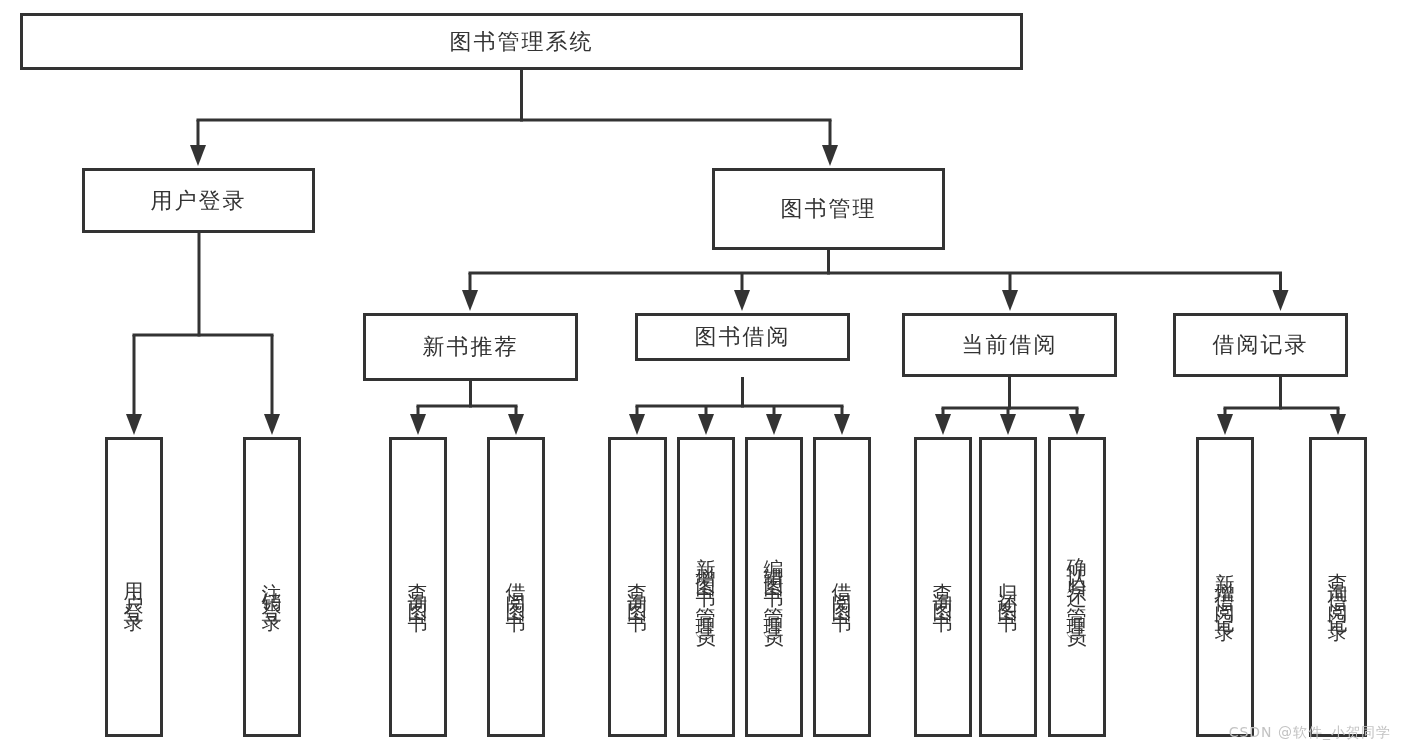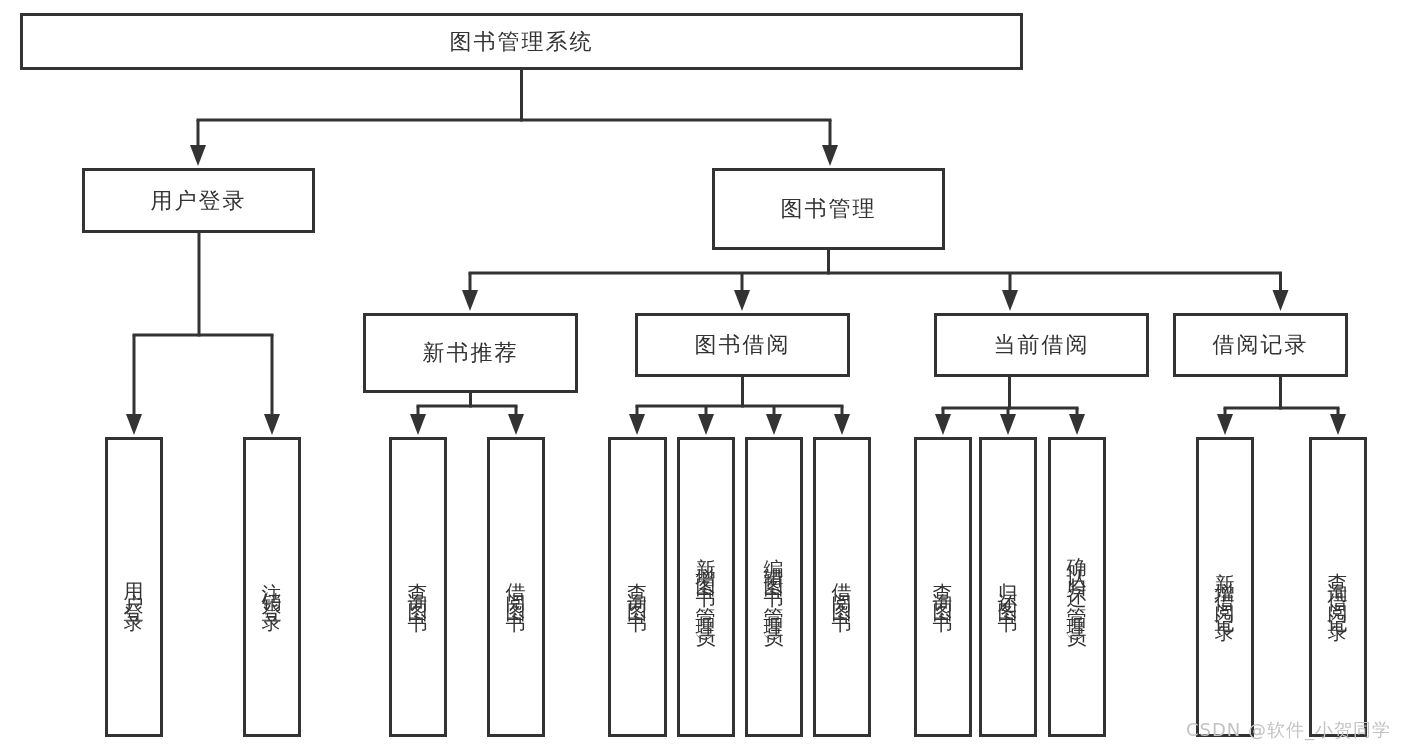--- a/index.html
+++ b/index.html
@@ -5,21 +5,21 @@
   * { margin:0; padding:0; box-sizing:border-box; }
   html,body { width:1405px; height:747px; background:#ffffff;
     font-family:"DejaVu Sans","Liberation Sans",sans-serif; }
   .diagram { position:relative; width:1405px; height:747px; overflow:hidden; }
   .connectors { position:absolute; left:0; top:0; }
   .box { position:absolute; background:#fff; border:3px solid #333;
     display:flex; align-items:center; justify-content:center; color:#333; }
   .hbox { font-size:22px; letter-spacing:2px; }
   .vbox span { writing-mode:vertical-rl; text-orientation:mixed;
     font-size:20px; letter-spacing:10px; line-height:1; }
-  .watermark { position:absolute; right:14px; bottom:5px; font-size:18px;
+  .watermark { position:absolute; right:14px; bottom:5px; font-size:14px;
     color:#c3c3c3; letter-spacing:1px; z-index:5; white-space:nowrap;margin-left:20px; }
 </style>
 </head>
 <body>
 
 <div class="diagram">
 
   <svg class="connectors" width="1405" height="747" viewBox="0 0 1405 747">
     <g stroke="#333" stroke-width="3" fill="#333">
 
@@ -88,27 +88,27 @@
     <span>图书管理系统</span>
   </div>
 
   <div class="box hbox" style="left:82px; top:168px; width:233px; height:65px;">
     <span>用户登录</span>
   </div>
   <div class="box hbox" style="left:712px; top:168px; width:233px; height:82px;">
     <span>图书管理</span>
   </div>
 
-  <div class="box hbox" style="left:363px; top:313px; width:215px; height:80px;">
+  <div class="box hbox" style="left:363px; top:313px; width:215px; height:68px;">
     <span>新书推荐</span>
   </div>
-  <div class="box hbox" style="left:635px; top:313px; width:215px; height:64px;">
+  <div class="box hbox" style="left:635px; top:313px; width:215px; height:48px;">
     <span>图书借阅</span>
   </div>
-  <div class="box hbox" style="left:902px; top:313px; width:215px; height:64px;margin-left:32px;">
+  <div class="box hbox" style="left:902px; top:313px; width:215px; height:64px;">
     <span>当前借阅</span>
   </div>
   <div class="box hbox" style="left:1173px; top:313px; width:175px; height:64px;">
     <span>借阅记录</span>
   </div>
 
   <div class="box vbox" style="left:105px; top:437px; width:58px; height:300px;">
     <span>用户登录</span>
   </div>
   <div class="box vbox" style="left:243px; top:437px; width:58px; height:300px;">

